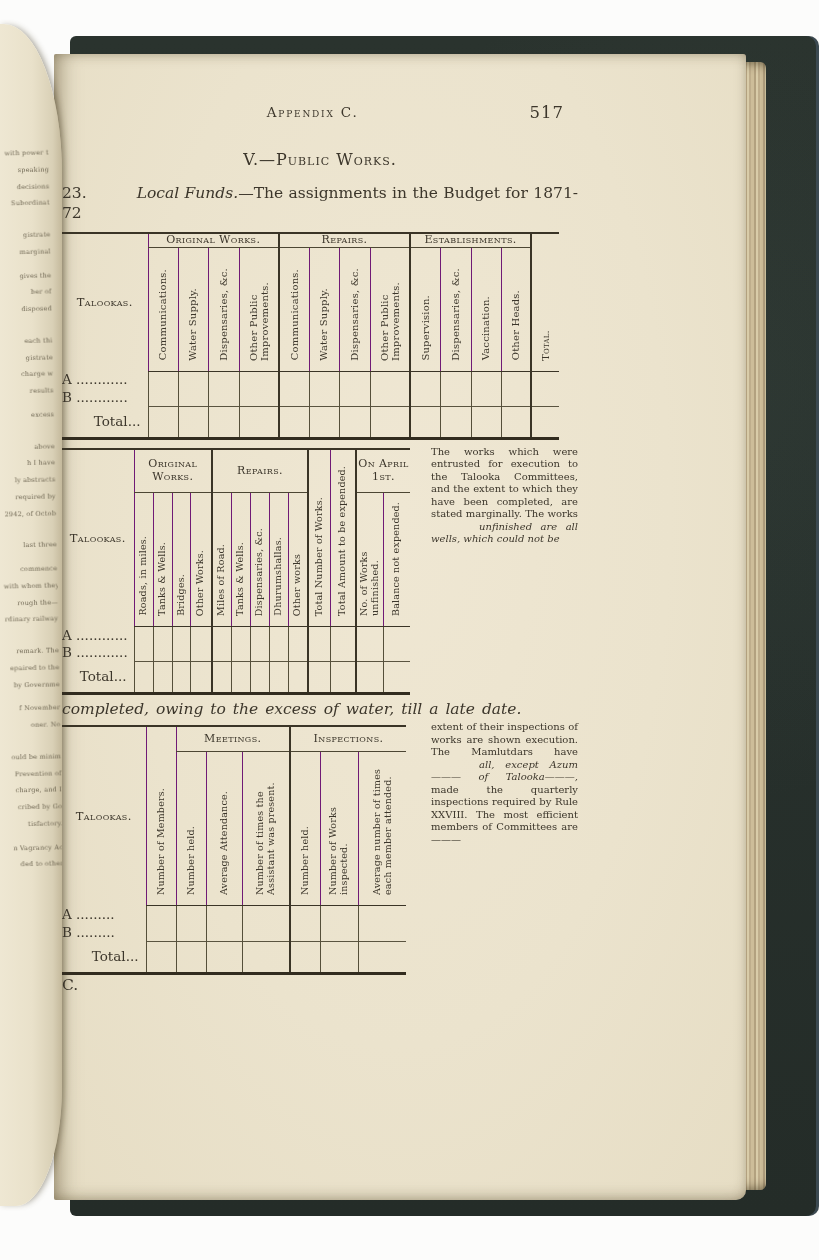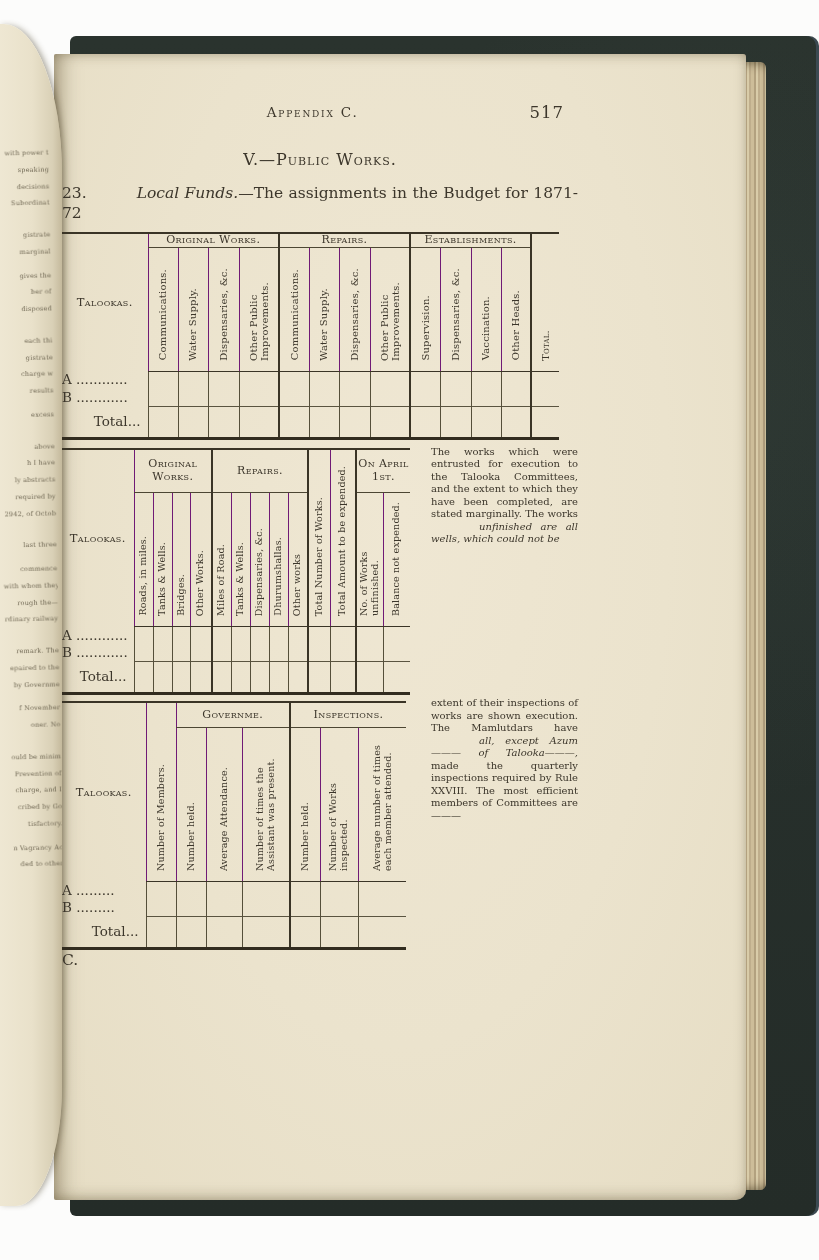--- a/index.html
+++ b/index.html
@@ -350,39 +350,40 @@
           <td class="d g"></td>
             <td class="d"></td>
           <td class="d g"></td>
             <td class="d"></td>
         </tr>
       </tbody>
     </table>
     <div class="sidecol"><span>The works which were entrusted for execution to the Talooka Committees, and the extent to which they have been completed, are stated marginally. The works </span><span class="it">unfinished are all wells, which could not be</span></div>
   </div>
 
+  <div class="italic-line">completed, owing to the excess of water, till a late date.</div>
 
 
   <div class="sidebyside" style="margin-top:2px">
     <table class="t t3" style="width:344px;margin-top:4px">
       <colgroup>
         <col style="width:84px">
           <col style="width:30px">
         <col style="width:30px">
           <col style="width:36px">
           <col style="width:48px">
         <col style="width:30px">
           <col style="width:38px">
           <col style="width:48px">
       </colgroup>
       <thead>
         <tr>
           <th class="stubth" rowspan="2">Talookas.</th>
           <th class="rothead bl1 hdr-bot" rowspan="2"><span class="rot sm">Number of Members.</span></th>
-          <th class="grp bl1" colspan="3">Governme.</th>
+          <th class="grp bl1" colspan="3">Meetings.</th>
           <th class="grp bl2" colspan="3">Inspections.</th>
         </tr>
         <tr>
           <th class="rothead bl1 hdr-bot"><span class="rot sm">Number held.</span></th>
           <th class="rothead bl1 hdr-bot"><span class="rot sm">Average Attendance.</span></th>
           <th class="rothead bl1 hdr-bot"><span class="rot sm">Number of times the Assistant was present.</span></th>
           <th class="rothead bl2 hdr-bot"><span class="rot sm">Number held.</span></th>
           <th class="rothead bl1 hdr-bot"><span class="rot sm">Number of Works inspected.</span></th>
           <th class="rothead bl1 hdr-bot"><span class="rot sm">Average number of times each member attended.</span></th>
         </tr>

